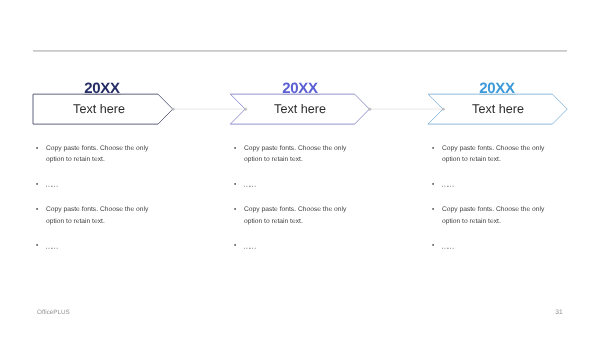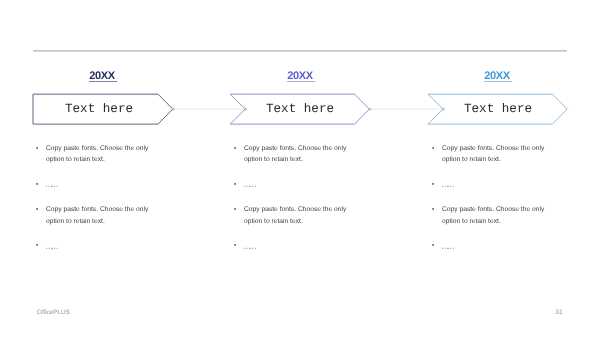--- a/index.html
+++ b/index.html
@@ -4,27 +4,27 @@
 <title>Slide</title>
 <style>
   html,body{margin:0;padding:0;}
   body{width:600px;height:337px;background:#ffffff;overflow:hidden;
        font-family:"Liberation Sans",sans-serif;
        -webkit-font-smoothing:antialiased;text-rendering:geometricPrecision;}
   .slide{position:relative;width:600px;height:337px;background:#fff;will-change:transform;}
   .toprule{position:absolute;left:0;top:0;width:600px;height:337px;}
   svg.shapes{position:absolute;left:0;top:0;width:600px;height:337px;}
 
-  .yearlbl{position:absolute;top:70px;width:120px;text-align:center;
-           font-weight:bold;font-size:11px;line-height:12px;letter-spacing:-0.35px;}
+  .yearlbl{position:absolute;top:83px;width:120px;text-align:center;
+           font-weight:bold;font-size:15px;line-height:12px;letter-spacing:-0.35px;}
   .yearlbl u{text-decoration:none;position:relative;display:inline-block;}
   .yearlbl u::after{content:"";position:absolute;left:-0.3px;right:-1.8px;top:11.4px;height:0.85px;background:var(--ul);}
 
   .texthere{position:absolute;top:102px;width:160px;text-align:center;
-            font-size:12.6px;line-height:14px;color:#2b2b2b;font-family:Liberation Mono, monospace;}
+            font-size:12.6px;line-height:14px;color:#2b2b2b;}
 
   .col{position:absolute;top:142.5px;width:118.6px;}
   .para{position:relative;margin-bottom:13.5px;padding-left:13.0px;
         font-size:6.7px;line-height:11.3px;color:#3c3c3c;}
   .para .dot{position:absolute;left:0;top:0;width:8px;height:8px;overflow:visible;}
   .para.dots{color:#8a8a8a;}
   .para.dots span[data-name="bullet-text"]{font-size:10px;letter-spacing:-2.6px;display:inline-block;transform:scale(0.78,1.15);transform-origin:left top;position:relative;top:-0.7px;left:-1.3px;}
 
   .footer-left{position:absolute;left:37px;top:308.6px;font-size:6.3px;color:#949494;letter-spacing:0px;}
   .footer-right{position:absolute;left:549px;top:308.6px;width:20px;text-align:center;font-size:6.6px;color:#909090;}

